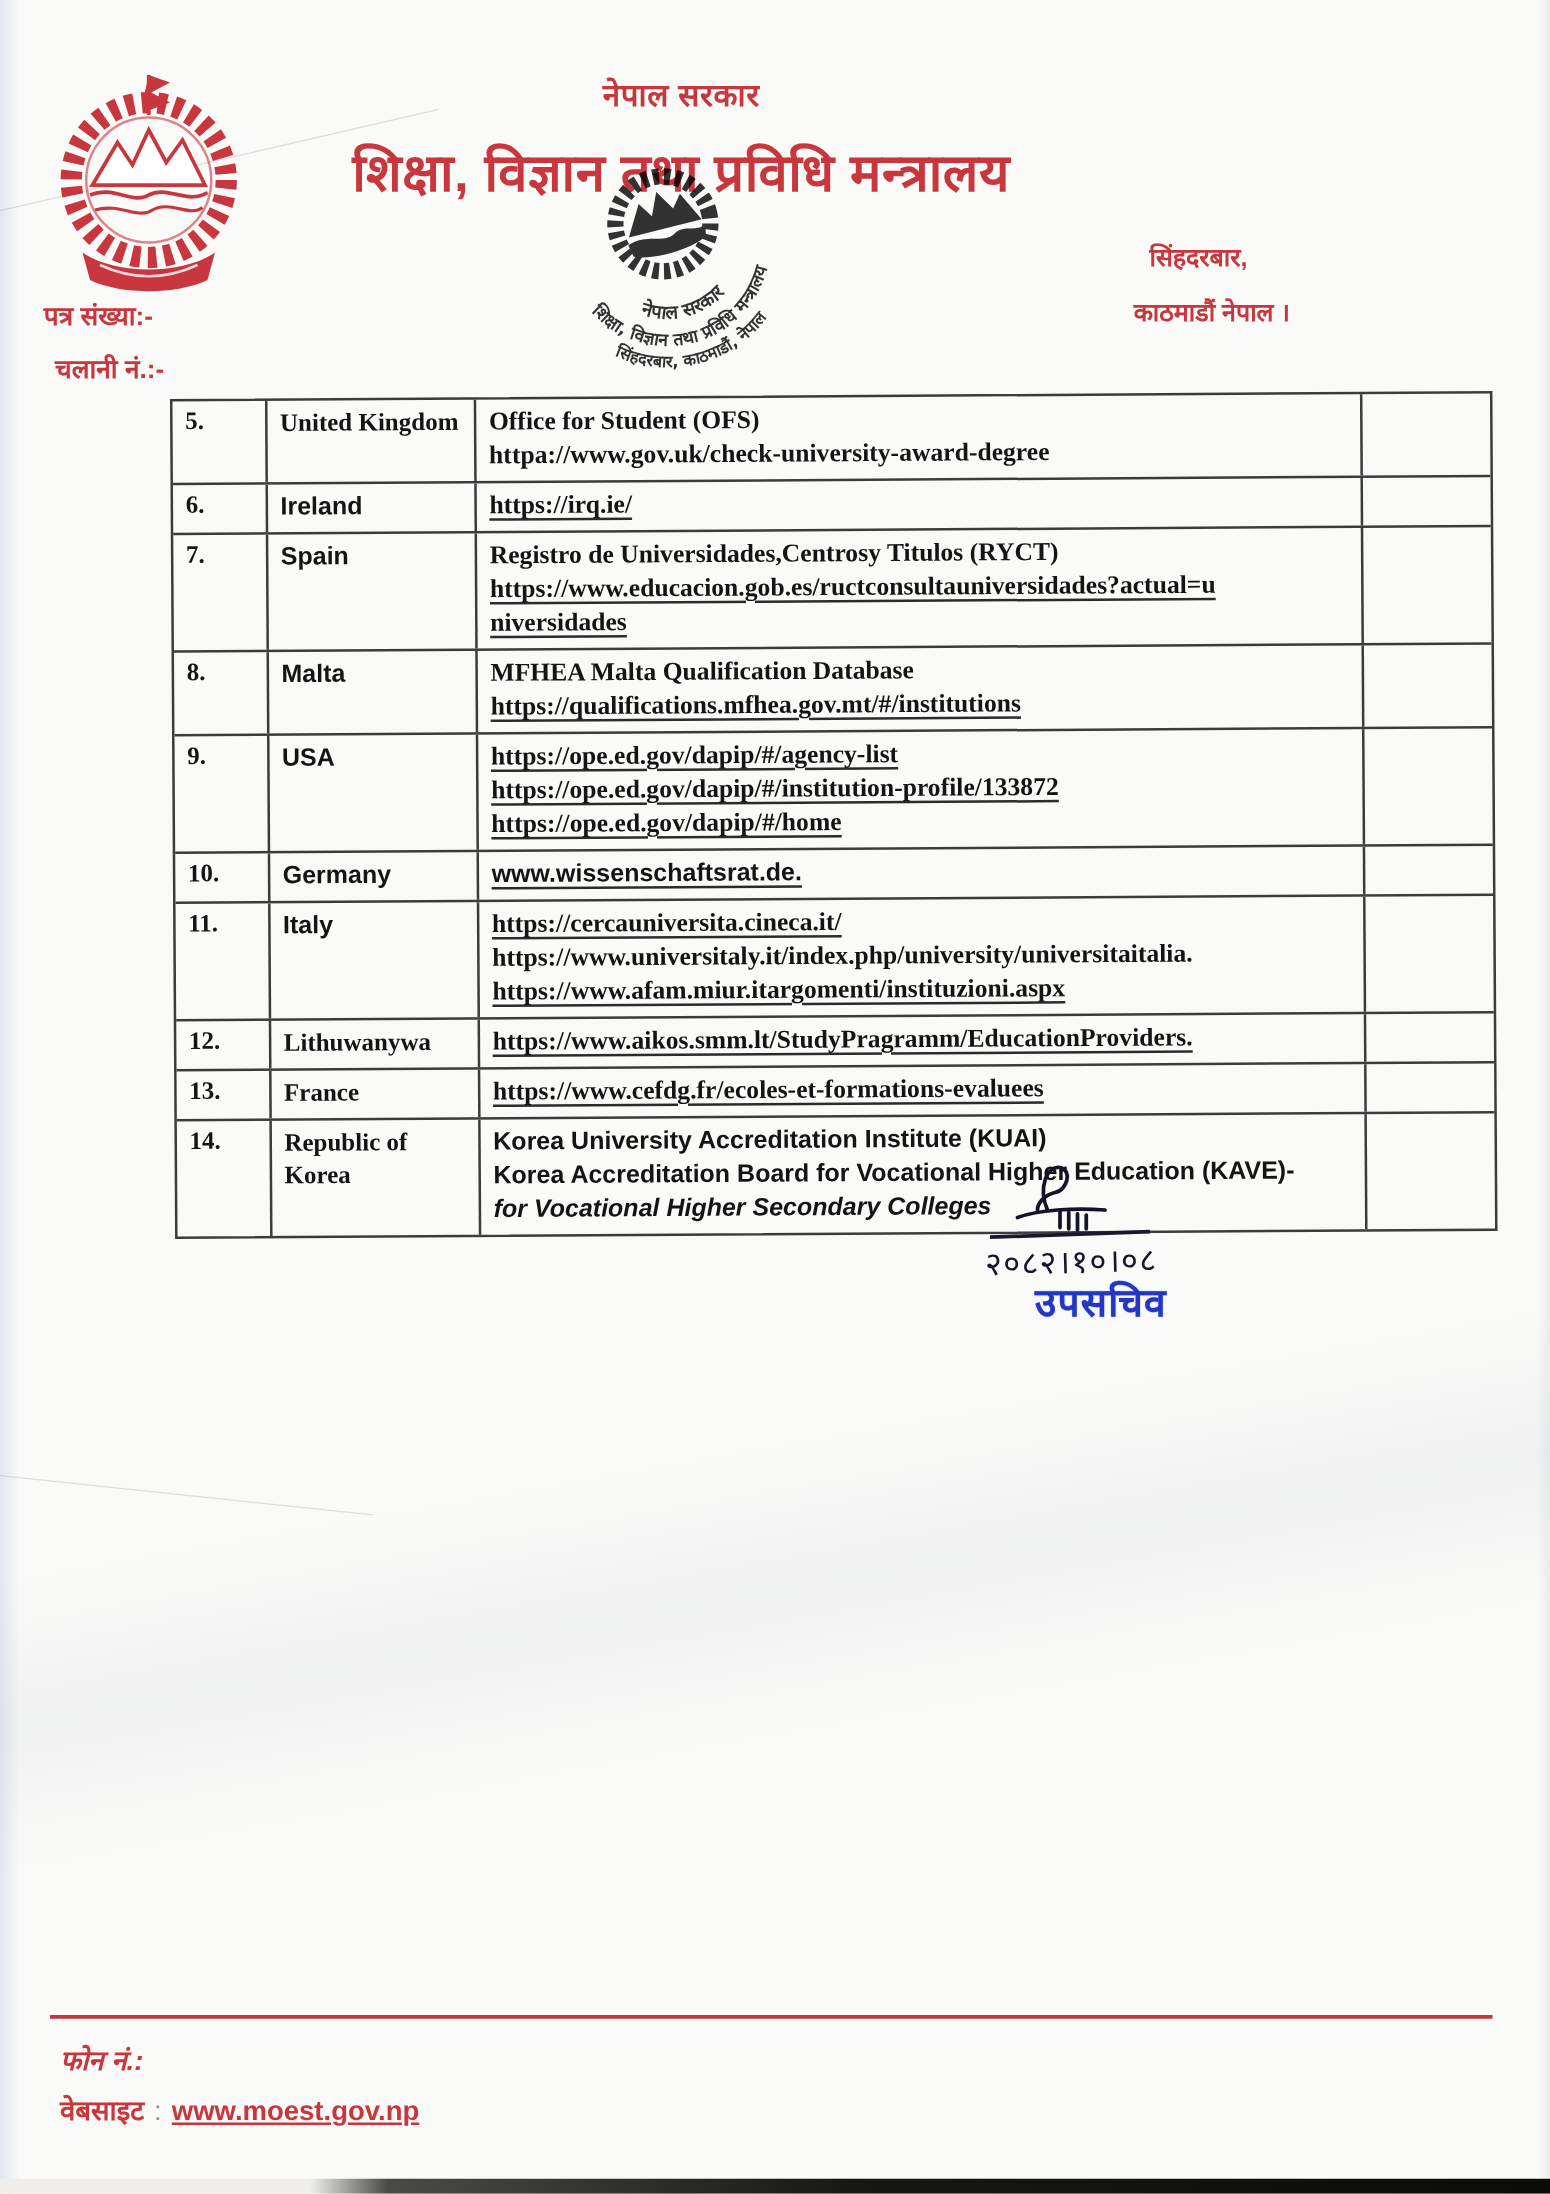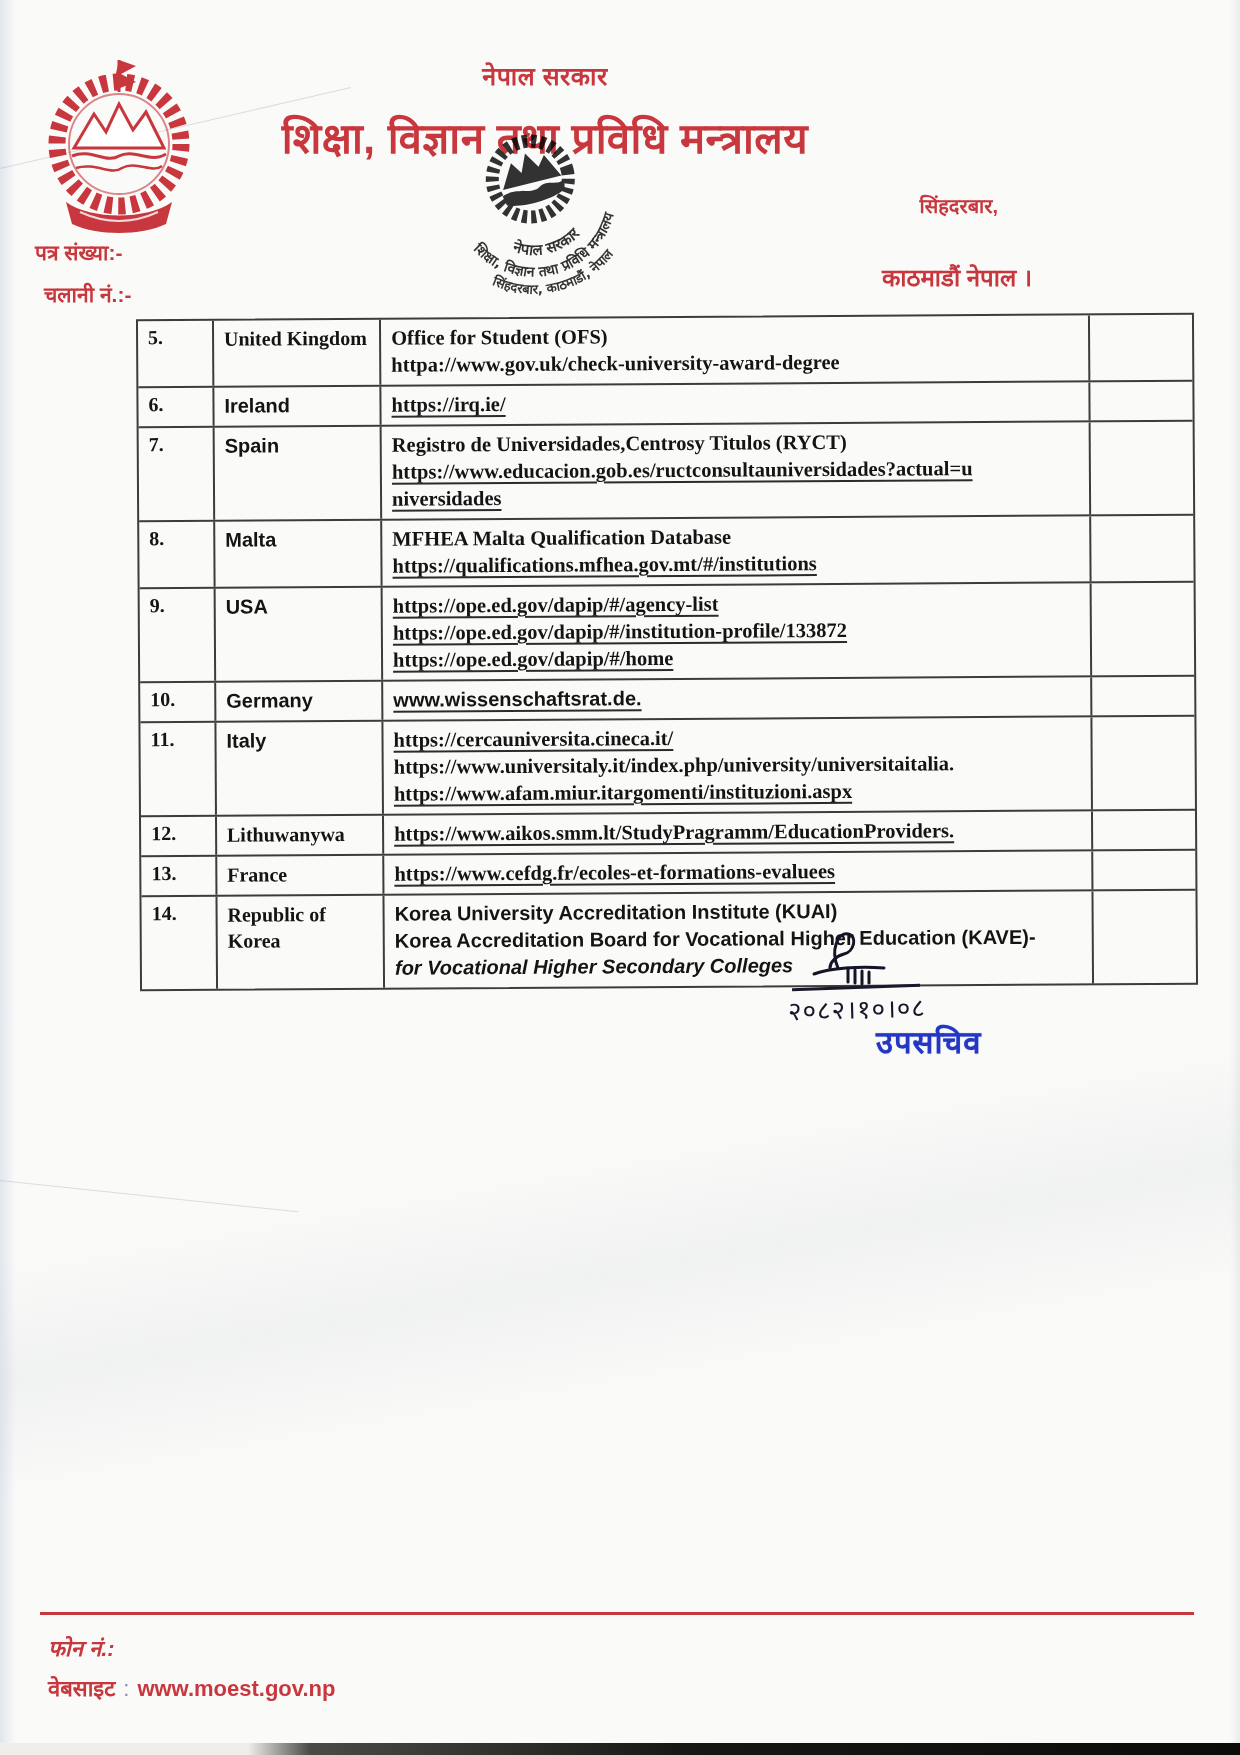--- a/index.html
+++ b/index.html
@@ -20,21 +20,21 @@
     background:linear-gradient(90deg,#f0efec 0%,#papered 18%,#3a3a38 26%,#151513 60%,#0c0c0a 100%);
     background:linear-gradient(90deg,#efeeea 0%,#efeeea 20%,#4a4a46 25%,#171715 55%,#0b0b09 100%);
   }
 
   .red{color:var(--accent-red);}
   .hdr-gov{position:absolute;left:0;top:58px;width:1090px;text-align:center;
     font-size:25px;font-weight:bold;letter-spacing:.5px;}
   .hdr-ministry{position:absolute;left:0;top:108px;width:1090px;text-align:center;
     font-size:42px;font-weight:bold;letter-spacing:.5px;}
   .addr1{position:absolute;right:242px;top:192px;font-size:20px;font-weight:bold;}
-  .addr2{position:absolute;right:208px;top:236px;font-size:24px;font-weight:bold;margin-top:24px;}
+  .addr2{position:absolute;right:208px;top:236px;font-size:20px;font-weight:bold;}
   .letter-no{position:absolute;left:35px;top:238px;font-size:21px;font-weight:bold;}
   .dispatch-no{position:absolute;left:44px;top:280px;font-size:21px;font-weight:bold;}
 
   .emblem{position:absolute;left:36px;top:52px;width:166px;height:190px;}
   .stamp{position:absolute;left:424px;top:116px;width:230px;height:196px;
     mix-blend-mode:multiply;opacity:.88;}
 
   
   .vtable{position:absolute;left:138px;top:316px;width:1054px;
     border:2px solid #3c3c3c;border-bottom-width:2px;
@@ -53,29 +53,29 @@
   .dline.sansL{font-family:"Liberation Sans", sans-serif;font-size:20px;}
   .dline.serifL{font-family:"Liberation Serif", serif;}
   .dline.italicL{font-style:italic;}
   .uline{text-decoration:underline;text-decoration-thickness:2px;text-underline-offset:4px;text-decoration-color:#2b2b2b;}
 
   
   .sig-svg{position:absolute;left:800px;top:928px;width:100px;height:62px;}
   .sig-rule{position:absolute;left:792px;top:986px;width:128px;height:2.5px;background:#19192b;transform:rotate(-2deg);}
   .sig-date{position:absolute;left:788px;top:990px;width:170px;font-size:26px;color:#16162a;
     letter-spacing:1px;transform:rotate(-1.5deg);font-family:"DejaVu Sans", sans-serif;}
-  .sig-role{position:absolute;left:876px;top:1020px;font-size:31px;font-weight:bold;color:var(--stamp-blue);
+  .sig-role{position:absolute;left:828px;top:1020px;font-size:31px;font-weight:bold;color:var(--stamp-blue);
     letter-spacing:1px;text-shadow:0 0 1px rgba(40,60,200,.55);}
 
   
   .foot-rule{position:absolute;left:40px;top:1612px;width:1154px;height:3px;background:var(--accent-red);}
   .foot-phone{position:absolute;left:48px;top:1632px;font-size:22px;font-weight:bold;font-style:italic;}
   .foot-site{position:absolute;left:48px;top:1672px;font-size:22px;font-weight:bold;}
   .foot-site .sep{color:#8a8f98;padding:0 8px;font-weight:normal;}
-  .foot-site .url{color:var(--accent-red);}
+  .foot-site .url{color:var(--accent-red);text-decoration:underline;}
 </style>
 </head>
 <body style="--accent-red: #c8373d; --stamp-blue: #2336c4;">
 
 <div class="scan-bg"></div>
 <div class="crease" style="left:0;top:168px;width:360px;transform:rotate(-13deg);"></div>
 <div class="crease" style="left:0;top:1180px;width:300px;transform:rotate(6deg);"></div>
 
 <svg class="emblem" viewBox="0 0 166 190">
   <g stroke="#c8373d" fill="none">

